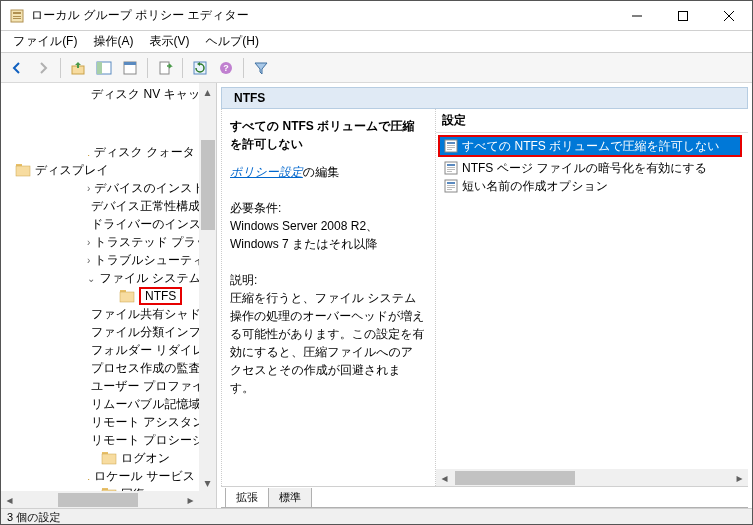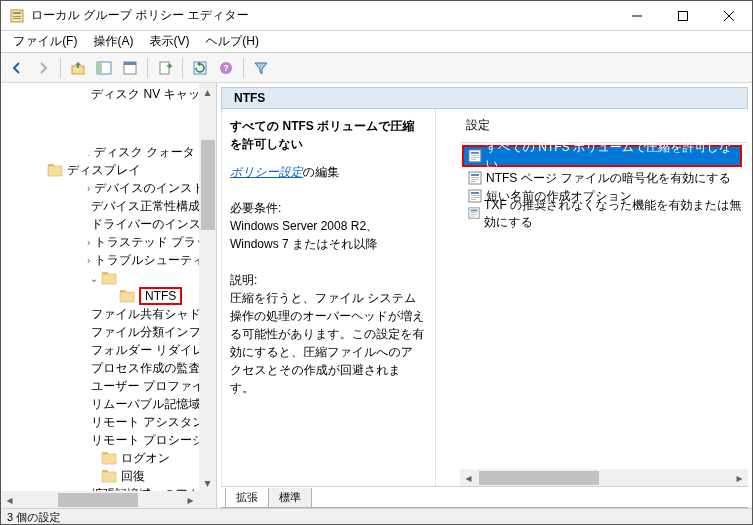--- a/index.html
+++ b/index.html
@@ -29,26 +29,26 @@
   .left .corner { position: absolute; right: 0; bottom: 0; width: 17px; height: 17px; background: #f0f0f0; }
   .tree { padding-top: 2px; }
   .tree-row { display: flex; align-items: center; height: 18px; padding-right: 4px; white-space: nowrap; }
   .tree-row .expander { width: 14px; display: flex; justify-content: center; color: #666; font-size: 10px; }
   .tree-row .folder { width: 16px; height: 14px; margin-right: 4px; }
   .tree-row .label { }
   .tree-row.selected .label { border: 2px solid #e60000; padding: 0 4px; }
   
   .right { flex: 1; display: flex; flex-direction: column; }
   .rheader { height: 22px; background: #e0eaf5; border: 1px solid #b7cde2; margin: 4px 4px 0 4px; display: flex; align-items: center; padding-left: 6px; gap: 6px; }
-  .rbody { flex: 1; display: flex; margin: 0 4px; border-left: 1px dotted #ccc; gap: 24px; }
+  .rbody { flex: 1; display: flex; margin: 0 4px; border-left: 1px dotted #ccc; }
   .rdesc { width: 214px; padding: 8px 10px 8px 8px; font-size: 12px; line-height: 1.5; border-right: 1px dotted #ccc; }
   .rdesc .title { font-weight: bold; margin-bottom: 10px; }
   .rdesc a { color: #0066cc; text-decoration: underline; font-style: italic; }
   .rlist { flex: 1; overflow: hidden; position: relative; }
-  .rlist .colhdr { height: 34px; border-bottom: 1px solid #e0e0e0; display: flex; align-items: center; padding-left: 6px; }
+  .rlist .colhdr { height: 24px; border-bottom: 1px solid #e0e0e0; display: flex; align-items: center; padding-left: 6px; font-weight: bold; }
   .rlist .items { }
   .rlist .item { display: flex; align-items: center; height: 18px; padding-left: 4px; gap: 4px; }
   .rlist .item.selected { background: #0078d7; color: #fff; }
   .rlist .highlight { border: 2px solid #e60000; margin: 2px 6px 2px 2px; }
   .rlist .hscroll2 { position: absolute; left: 0; right: 0; bottom: 0; height: 17px; background: #f0f0f0; display: flex; align-items: center; }
   .tabs { height: 22px; margin: 0 4px; display: flex; align-items: flex-end; border-top: 1px solid #d0d0d0; }
   .tab { padding: 2px 10px; border: 1px solid #b0b0b0; border-top: none; background: #fff; font-size: 11px; margin-right: -1px; }
   .tab.inactive { background: #f0f0f0; }
   
   .statusbar { height: 18px; background: #f0f0f0; border-top: 1px solid #d0d0d0; display: flex; align-items: center; padding: 0 6px; font-size: 11px; }
@@ -168,21 +168,21 @@
             <span class="label">ディスク NV キャッシュ</span>
           </div>
           <div class="tree-row" style="padding-left: 86px; margin-top: 40px;">
             <span class="expander"></span>
             <span class="folder"><svg viewBox="0 0 16 14">
                 <rect class="tab" x="1" y="1" width="6" height="3"></rect>
                 <rect class="body" x="1" y="3" width="14" height="10"></rect>
               </svg></span>
             <span class="label">ディスク クォータ</span>
           </div>
-          <div class="tree-row" style=" margin-left: 32px;">
+          <div class="tree-row" style="">
             <span class="expander"></span>
             <span class="folder"><svg viewBox="0 0 16 14">
                 <rect class="tab" x="1" y="1" width="6" height="3"></rect>
                 <rect class="body" x="1" y="3" width="14" height="10"></rect>
               </svg></span>
             <span class="label">ディスプレイ</span>
           </div>
           <div class="tree-row" style="padding-left: 86px;">
             <span class="expander">›</span>
             <span class="folder"><svg viewBox="0 0 16 14">
@@ -222,20 +222,21 @@
                 <rect class="body" x="1" y="3" width="14" height="10"></rect>
               </svg></span>
             <span class="label">トラブルシューティング</span>
           </div>
           <div class="tree-row" style="padding-left: 86px;">
             <span class="expander">⌄</span>
             <span class="folder"><svg viewBox="0 0 16 14">
                 <rect class="tab" x="1" y="1" width="6" height="3"></rect>
                 <rect class="body" x="1" y="3" width="14" height="10"></rect>
               </svg></span>
+            <span class="label">ファイル システム</span>
           </div>
           <div class="tree-row selected" style="padding-left: 104px;">
             <span class="expander"></span>
             <span class="folder"><svg viewBox="0 0 16 14">
                 <rect class="tab" x="1" y="1" width="6" height="3"></rect>
                 <rect class="body" x="1" y="3" width="14" height="10"></rect>
               </svg></span>
             <span class="label">NTFS</span>
           </div>
           <div class="tree-row" style="padding-left: 86px;">
@@ -302,20 +303,28 @@
               </svg></span>
             <span class="label">リモート プロシージャ コ</span>
           </div>
           <div class="tree-row" style="padding-left: 86px;">
             <span class="expander"></span>
             <span class="folder"><svg viewBox="0 0 16 14">
                 <rect class="tab" x="1" y="1" width="6" height="3"></rect>
                 <rect class="body" x="1" y="3" width="14" height="10"></rect>
               </svg></span>
             <span class="label">ログオン</span>
+          </div>
+          <div class="tree-row" style="padding-left: 86px;">
+            <span class="expander"></span>
+            <span class="folder"><svg viewBox="0 0 16 14">
+                <rect class="tab" x="1" y="1" width="6" height="3"></rect>
+                <rect class="body" x="1" y="3" width="14" height="10"></rect>
+              </svg></span>
+            <span class="label">ロケール サービス</span>
           </div>
           <div class="tree-row" style="padding-left: 86px;">
             <span class="expander"></span>
             <span class="folder"><svg viewBox="0 0 16 14">
                 <rect class="tab" x="1" y="1" width="6" height="3"></rect>
                 <rect class="body" x="1" y="3" width="14" height="10"></rect>
               </svg></span>
             <span class="label">回復</span>
           </div>
           <div class="tree-row" style="padding-left: 86px;">
@@ -396,30 +405,20 @@
             <div class="item">
               <span class="settings-icon"><svg viewBox="0 0 14 14">
                   <rect x="1" y="1" width="12" height="12" fill="#fff" stroke="#888"></rect>
                   <rect x="3" y="3" width="8" height="2" fill="#5a8ac0"></rect>
                   <rect x="3" y="6" width="8" height="1" fill="#bbb"></rect>
                   <rect x="3" y="8" width="8" height="1" fill="#bbb"></rect>
                   <rect x="3" y="10" width="5" height="1" fill="#bbb"></rect>
                 </svg></span>
               <span>短い名前の作成オプション</span>
             </div>
-            <div class="item">
-              <span class="settings-icon"><svg viewBox="0 0 14 14">
-                  <rect x="1" y="1" width="12" height="12" fill="#fff" stroke="#888"></rect>
-                  <rect x="3" y="3" width="8" height="2" fill="#5a8ac0"></rect>
-                  <rect x="3" y="6" width="8" height="1" fill="#bbb"></rect>
-                  <rect x="3" y="8" width="8" height="1" fill="#bbb"></rect>
-                  <rect x="3" y="10" width="5" height="1" fill="#bbb"></rect>
-                </svg></span>
-              <span>TXF の推奨されなくなった機能を有効または無効にする</span>
-            </div>
           </div>
         <div class="hscroll2">
           <div class="sbtn">◂</div>
           <div style="height:14px;flex:0 0 120px;background:#c2c2c2;margin-left:2px;"></div>
           <div style="flex:1"></div>
           <div class="sbtn">▸</div>
         </div>
       </div>
     </div>
     <div class="tabs">

